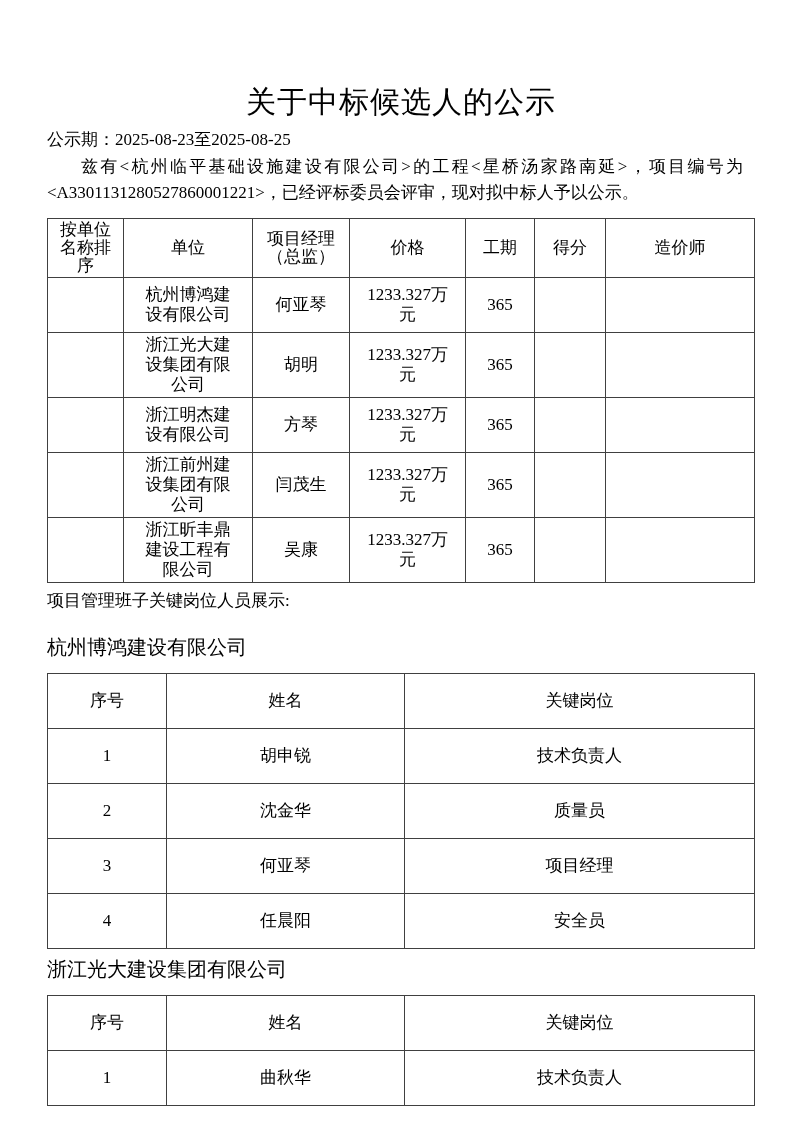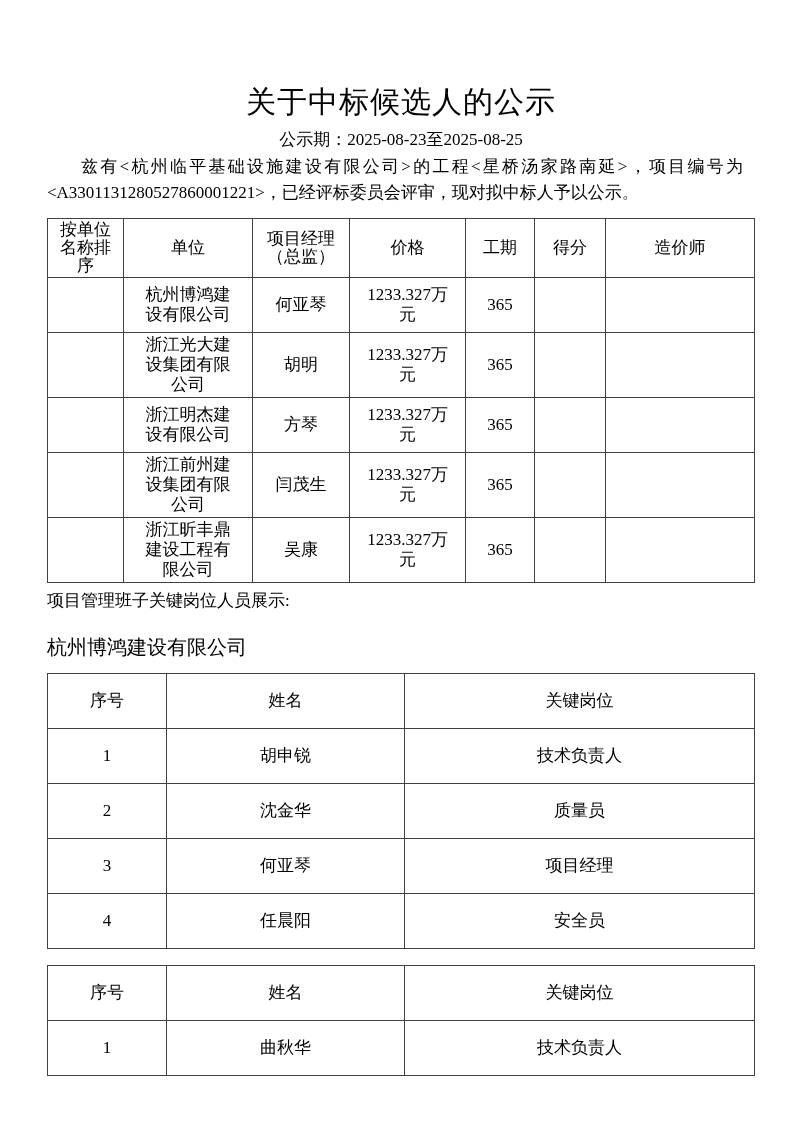--- a/index.html
+++ b/index.html
@@ -24,21 +24,21 @@
     margin: 0;
     padding-top: 84px;
     text-align: center;
     font-size: 30px;
     line-height: 36px;
     font-weight: 400;
     letter-spacing: 1px;
   }
   .publicity-period {
     margin-top: 8px;
-    text-align: center;
+    text-align: left;
     font-size: 17px;
     line-height: 24px;
   }
   .intro {
     margin: 2px 12px 0 0;
     font-size: 17px;
     line-height: 26px;
     text-indent: 2em;
     text-align: justify;
   }
@@ -209,20 +209,21 @@
         <td>项目经理</td>
       </tr>
       <tr>
         <td>4</td>
         <td>任晨阳</td>
         <td>安全员</td>
       </tr>
     </tbody>
       </table>
 
+    <p class="company-heading second">浙江光大建设集团有限公司</p>
 
     <table class="staff">
       <colgroup>
         <col style="width:119px">
           <col style="width:238px">
           <col style="width:350px">
       </colgroup>
       <tbody>
           <tr>
         <th>序号</th>

